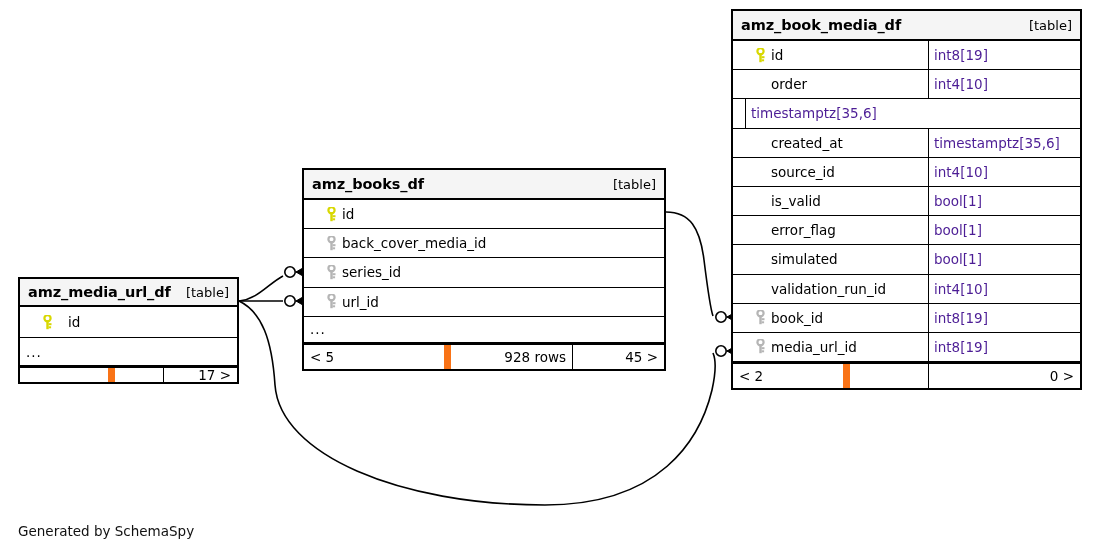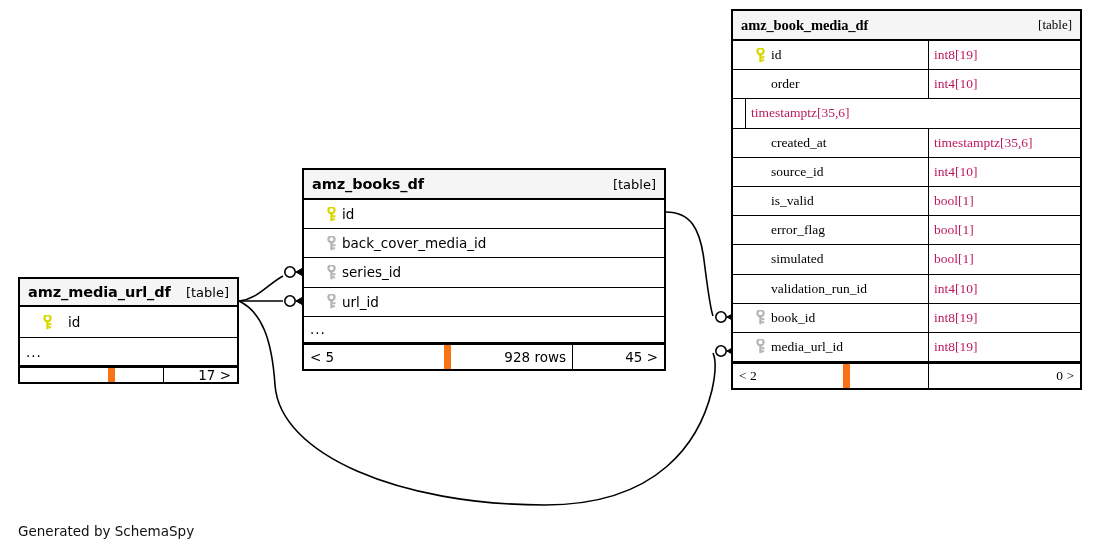--- a/index.html
+++ b/index.html
@@ -73,21 +73,21 @@
     color: #000000;
     flex: 1 1 auto;
     overflow: hidden;
     white-space: nowrap;
   }
   .col-type {
     box-sizing: border-box;
     border-left: 1px solid #000000;
     padding-left: 5px;
     font-size: 13.5px;
-    color: #be185d;
+    color: #4c1d95;
     white-space: nowrap;
     display: flex;
     align-items: center;
     height: 100%;
   }
   .keyslot {
     width: 18px;
     min-width: 18px;
     display: inline-flex;
     align-items: center;
@@ -270,21 +270,21 @@
 
     <div class="ellipsis-row">...</div>
 
     <div class="footer-row">
       <span class="fcell left" style="width:140px;">&lt; 5</span>
       <span class="fcell mid" style="width:128px;">928 rows</span>
       <span class="fcell right b-l" style="flex:1 1 auto;">45 &gt;</span>
     </div>
   </div>
 
-  <div class="table-box" style="left:731px; top:9px; width:351px;font-family:Liberation Serif, serif;">
+  <div class="table-box" style="left:731px; top:9px; width:351px;">
     <div class="tbl-header">
       <span class="tbl-name">amz_book_media_df</span>
       <span class="tbl-tag">[table]</span>
     </div>
 
     <div class="row">
       <span class="col-name">
         <span class="keyslot">
           <svg width="11" height="15" viewBox="0 0 11 15">
             <circle cx="5.5" cy="3.3" r="3.1" fill="none" stroke="#d8d800" stroke-width="2.2"></circle>

